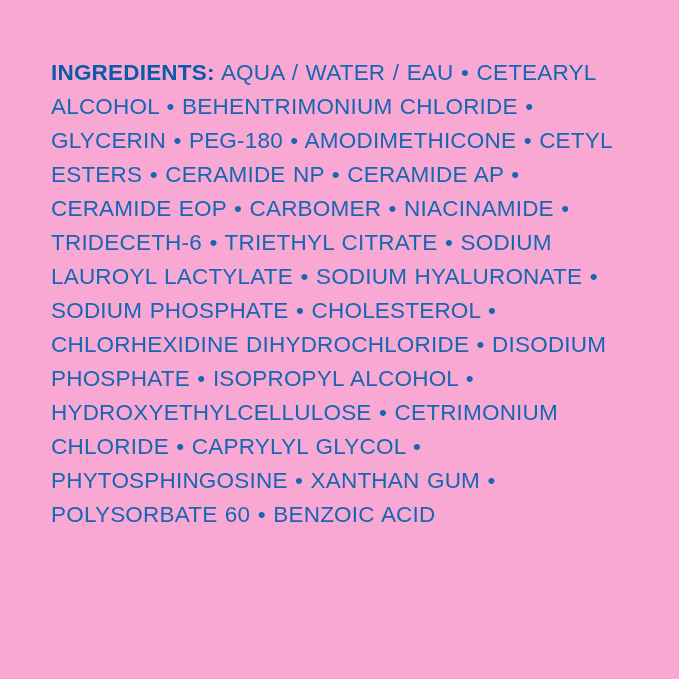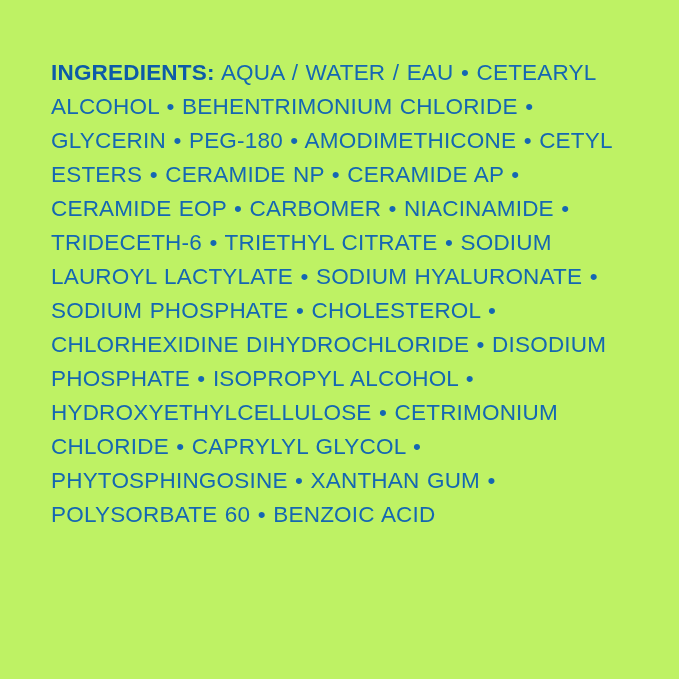--- a/index.html
+++ b/index.html
@@ -10,21 +10,21 @@
     width: 679px;
     height: 679px;
     background: #f0f0f0;
     font-family: "Liberation Sans", sans-serif;
     overflow: hidden;
   }
   .page {
     position: relative;
     width: 679px;
     height: 679px;
-    background: #bef264;
+    background: #f9a8d4;
     box-sizing: border-box;
   }
   .ingredients-block {
     position: absolute;
     left: 51px;
     top: 33px;
     width: 586px;
   }
   .ingredients-text {
     color: #1567b2;

